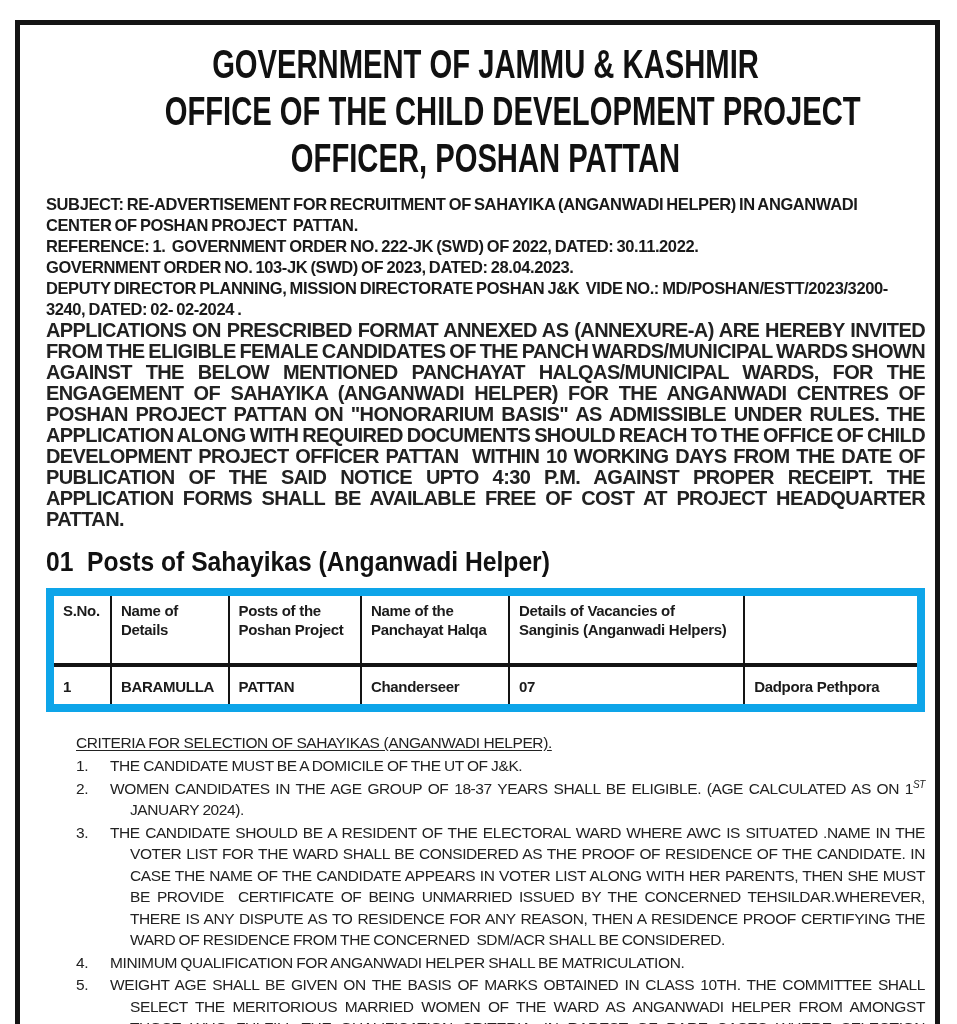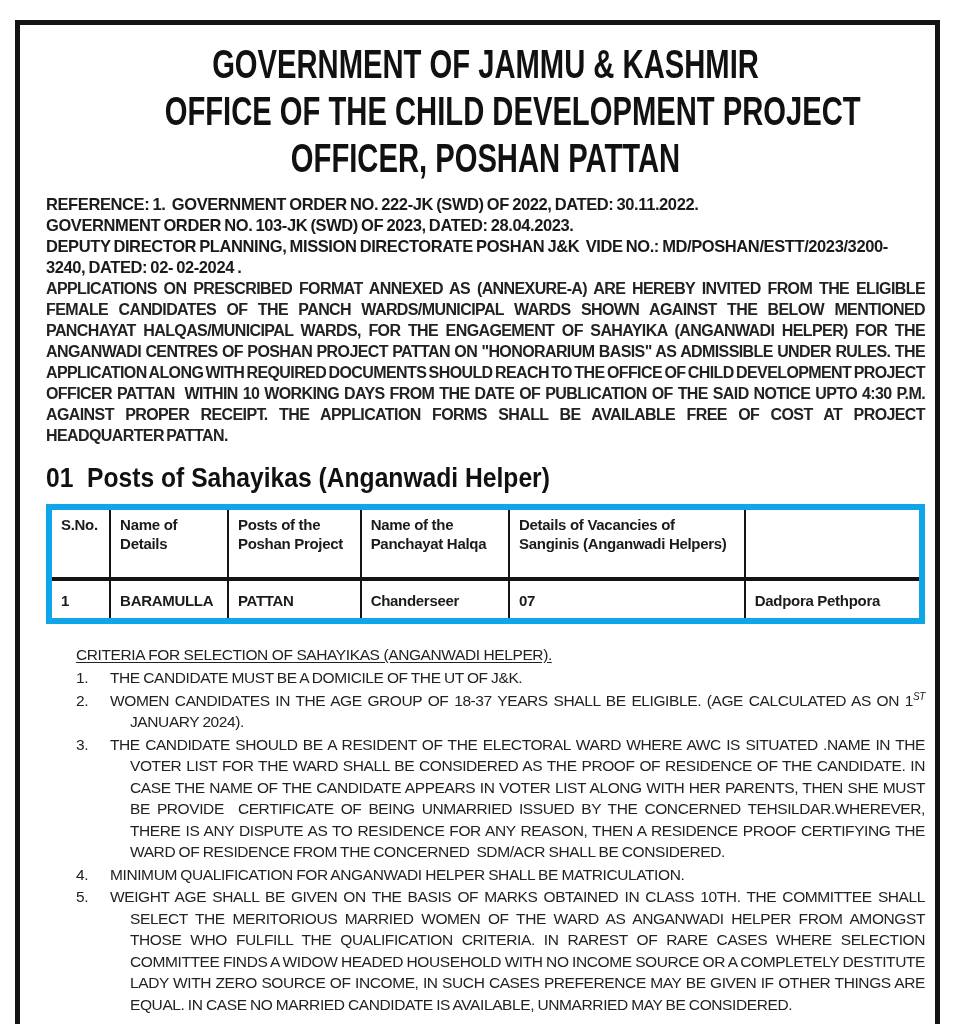--- a/index.html
+++ b/index.html
@@ -28,37 +28,37 @@
   
   .subject-block p{
     margin:0;
     font-size:16.5px;font-weight:bold;line-height:21px;
     letter-spacing:-0.4px;word-spacing:-1px;
     white-space:pre-wrap;
     color:#1a1a1a;
   }
   .body-par{
     margin:0;
-    font-size:16px;font-weight:bold;line-height:21px;
+    font-size:20px;font-weight:bold;line-height:21px;
     letter-spacing:-0.6px;word-spacing:-1.5px;
     text-align:justify;
     white-space:pre-wrap;
     color:#222;
   }
   
   .section-heading{
     margin:16px 0 10px 0;
     font-size:28px;font-weight:bold;color:#111;
     transform:scaleX(0.88);transform-origin:left center;
     white-space:pre;
   }
   
   table.vac{
     width:100%;border-collapse:collapse;
-    border:6px solid #0ea5e9;
+    border:8px solid #0ea5e9;
     table-layout:fixed;
   }
   table.vac td{
     border:2px solid #141414;
     padding:5px 9px 4px 9px;
     font-size:15px;font-weight:bold;
     letter-spacing:-0.3px;line-height:19px;
     vertical-align:top;color:#1b1b1b;
     overflow:hidden;
   }
@@ -95,20 +95,21 @@
 <div class="page">
   <div class="frame">
 
     <div class="title-block">
       <div class="title-line">GOVERNMENT OF JAMMU &amp; KASHMIR</div>
       <div class="title-line">OFFICE OF THE CHILD DEVELOPMENT PROJECT</div>
       <div class="title-line">OFFICER, POSHAN PATTAN</div>
     </div>
 
     <div class="subject-block">
+      <p>SUBJECT: RE-ADVERTISEMENT FOR RECRUITMENT OF SAHAYIKA (ANGANWADI HELPER) IN ANGANWADI CENTER OF POSHAN PROJECT  PATTAN.</p>
       <p>REFERENCE: 1.  GOVERNMENT ORDER NO. 222-JK (SWD) OF 2022, DATED: 30.11.2022.</p>
       <p>GOVERNMENT ORDER NO. 103-JK (SWD) OF 2023, DATED: 28.04.2023.</p>
       <p>DEPUTY DIRECTOR PLANNING, MISSION DIRECTORATE POSHAN J&amp;K  VIDE NO.: MD/POSHAN/ESTT/2023/3200-3240, DATED: 02- 02-2024 .</p>
     </div>
 
     <p class="body-par">APPLICATIONS ON PRESCRIBED FORMAT ANNEXED AS (ANNEXURE-A) ARE HEREBY INVITED FROM THE ELIGIBLE FEMALE CANDIDATES OF THE PANCH WARDS/MUNICIPAL WARDS SHOWN AGAINST THE BELOW MENTIONED PANCHAYAT HALQAS/MUNICIPAL WARDS, FOR THE ENGAGEMENT OF SAHAYIKA (ANGANWADI HELPER) FOR THE ANGANWADI CENTRES OF POSHAN PROJECT PATTAN ON "HONORARIUM BASIS" AS ADMISSIBLE UNDER RULES. THE APPLICATION ALONG WITH REQUIRED DOCUMENTS SHOULD REACH TO THE OFFICE OF CHILD DEVELOPMENT PROJECT OFFICER PATTAN  WITHIN 10 WORKING DAYS FROM THE DATE OF PUBLICATION OF THE SAID NOTICE UPTO 4:30 P.M. AGAINST PROPER RECEIPT. THE APPLICATION FORMS SHALL BE AVAILABLE FREE OF COST AT PROJECT HEADQUARTER PATTAN.</p>
 
     <div class="section-heading">01  Posts of Sahayikas (Anganwadi Helper)</div>
 
     <table class="vac">

